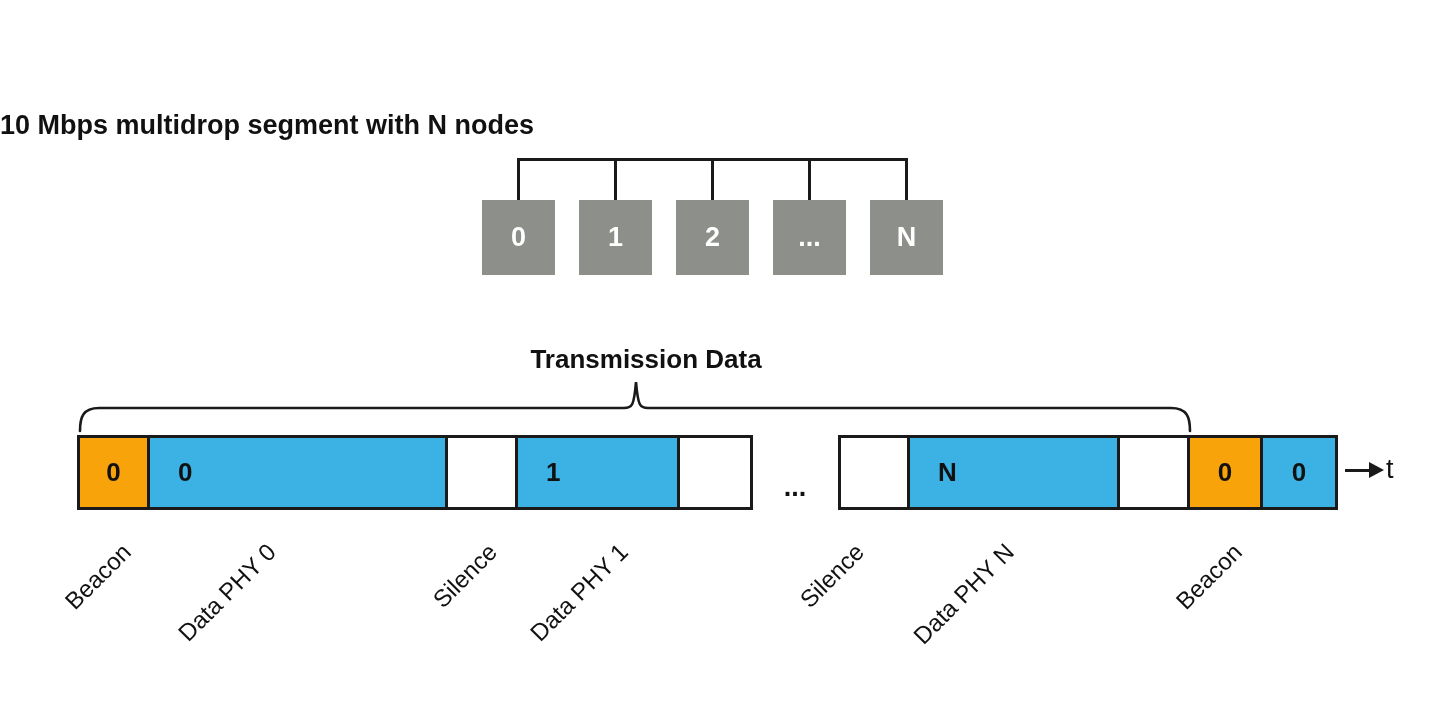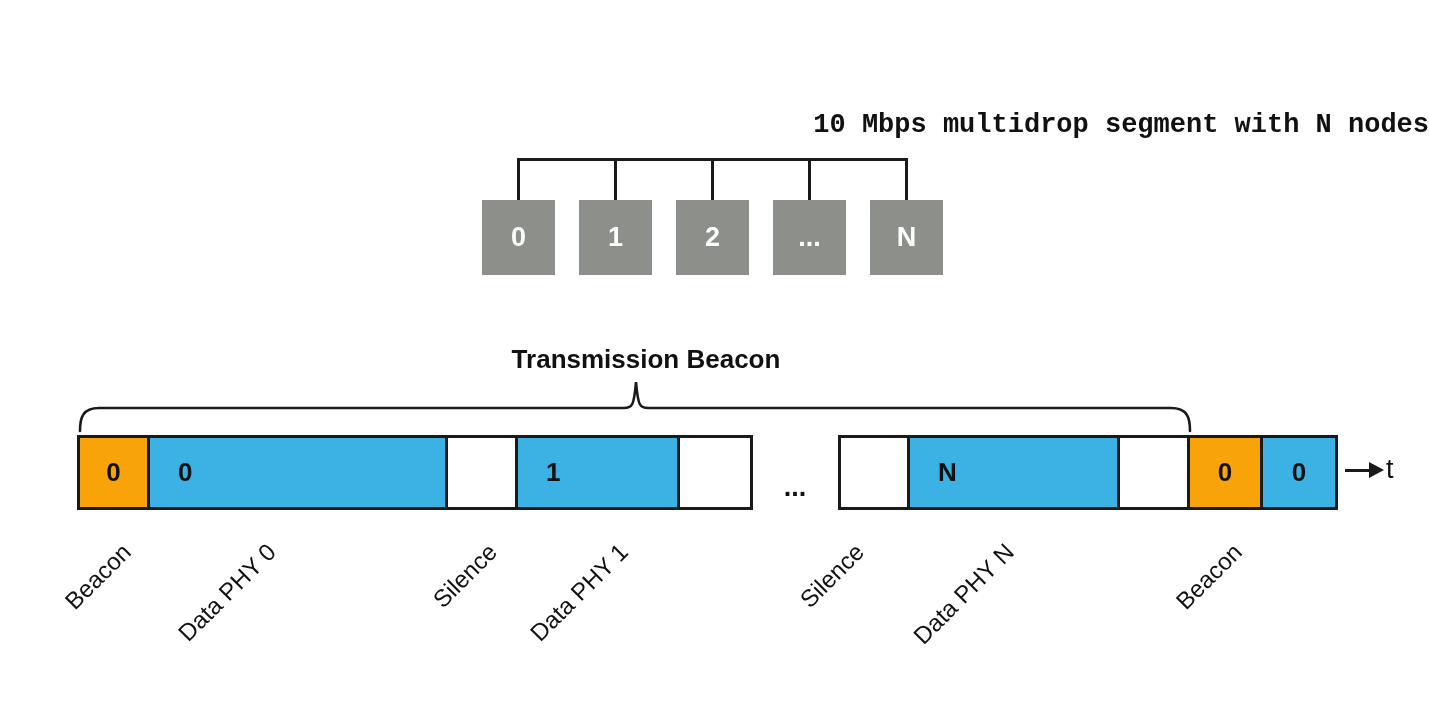--- a/index.html
+++ b/index.html
@@ -2,22 +2,22 @@
 <html><head>
 <meta charset="utf-8">
 <style>
   html,body{margin:0;padding:0;background:#fff;}
   .canvas{
     position:relative;width:1429px;height:714px;background:#ffffff;
     font-family:"Liberation Sans",sans-serif;color:#111;overflow:hidden;
   }
   
   .diagram-title{
-    position:absolute;left:0;top:110px;width:1429px;text-align:right;
-    font-size:27px;font-weight:bold;color:#111;letter-spacing:0;font-family:Liberation Mono, monospace;
+    position:absolute;left:0;top:110px;width:1429px;text-align:left;
+    font-size:27px;font-weight:bold;color:#111;letter-spacing:0;
   }
   .bus-line{position:absolute;top:158px;height:3px;background:#1a1a1a;}
   .bus-drop{position:absolute;width:3px;background:#1a1a1a;top:158px;height:44px;}
   .node-box{
     position:absolute;top:200px;width:73px;height:75px;background:#8d8f8a;
     display:flex;align-items:center;justify-content:center;
     color:#fff;font-size:27px;font-weight:bold;
   }
   
   .cycle-label{
@@ -80,21 +80,21 @@
   <div class="node-box" style="left:676px;">
     <span>2</span>
   </div>
   <div class="node-box" style="left:773px;">
     <span>...</span>
   </div>
   <div class="node-box" style="left:870px;">
     <span>N</span>
   </div>
 
-  <div class="cycle-label">Transmission Beacon</div>
+  <div class="cycle-label">Transmission Data</div>
   <svg class="brace-svg" width="1130" height="64" viewBox="70 372 1130 64">
     <path d="M 80 431 C 80 417, 83 408, 99 408 L 624 408 C 632 408, 634 406, 636 382 C 638 406, 640 408, 648 408 L 1171 408 C 1187 408, 1190 417, 1190 431" fill="none" stroke="#1a1a1a" stroke-width="2.6" stroke-linecap="round"></path>
   </svg>
 
   <div class="tbar" style="left:77px;width:676px;">
     <div class="seg seg-beacon" style="width:70px;">
       <span>0</span>
     </div>
     <div class="seg seg-data" style="width:298px;">
       <span>0</span>

